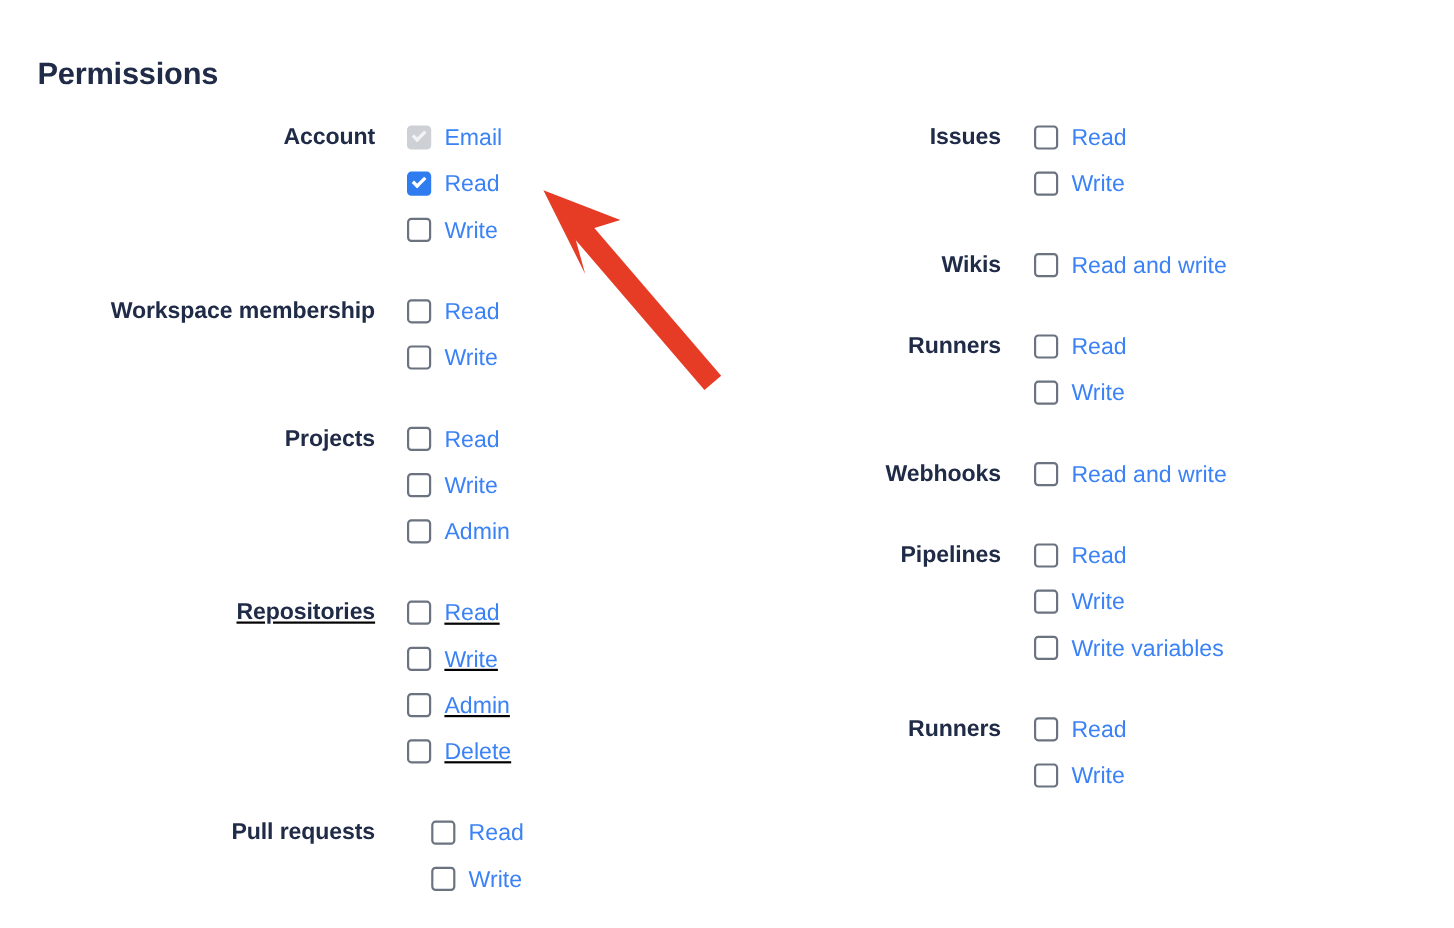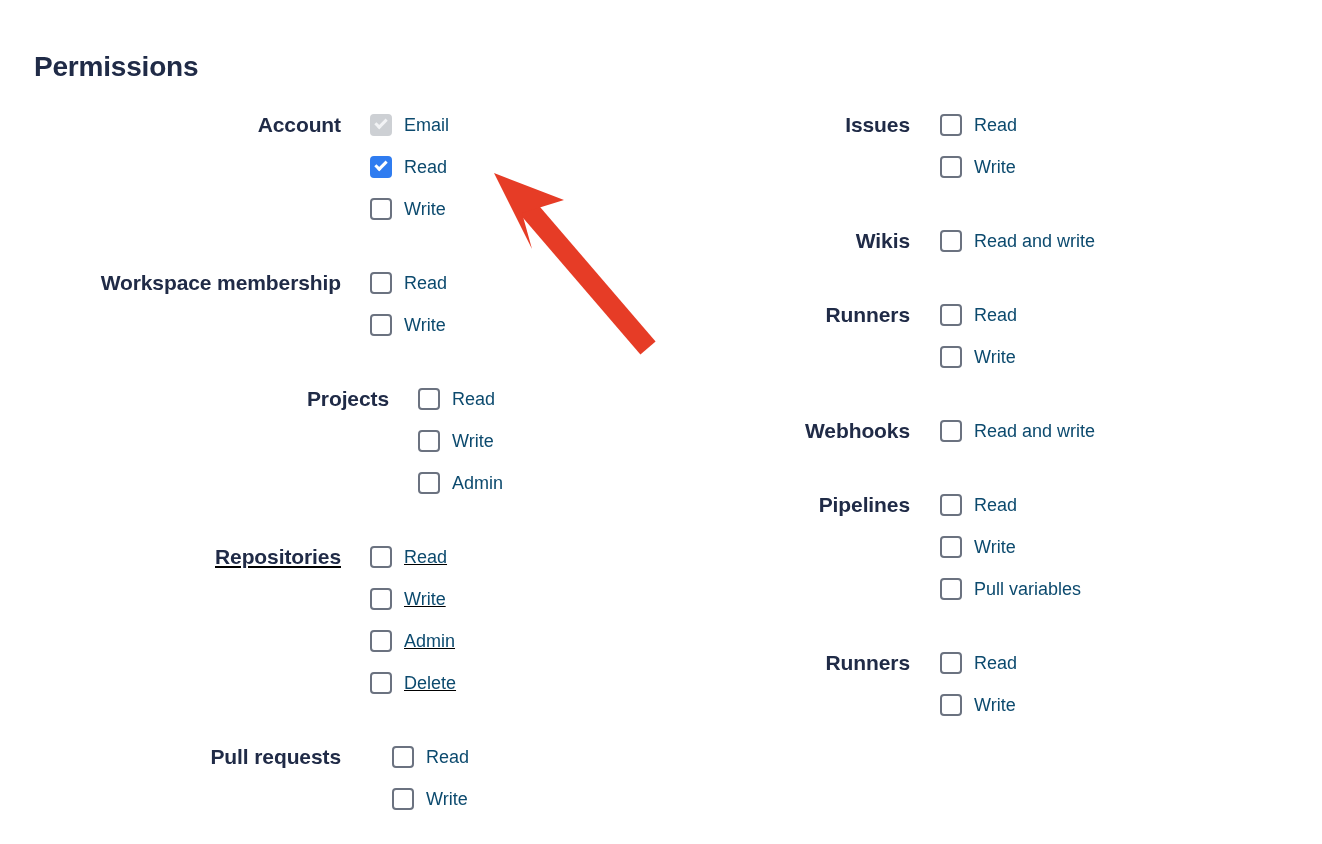--- a/index.html
+++ b/index.html
@@ -105,22 +105,22 @@
     display: none;
   }
   .cbox.checked .tick,
   .cbox.disabled .tick { display: block; }
   .cbox.disabled .tick {
     border-left-color: #f2f3f5;
     border-bottom-color: #f2f3f5;
   }
 
   .opt-label {
-    font-size: 18px;
-    color: #0c4a6e;
+    font-size: 21px;
+    color: #3b82f6;
     margin-left: 12px;
     line-height: 29px;
     white-space: nowrap;
   }
 
   #arrow-annotation {
     position: absolute;
     left: 0;
     top: 0;
     width: 1322px;
@@ -162,21 +162,21 @@
           <label class="opt-row">
             <span class="cbox"></span>
             <span class="opt-label">Read</span>
           </label>
           <label class="opt-row">
             <span class="cbox"></span>
             <span class="opt-label">Write</span>
           </label>
         </div>
       </div>
-      <div class="perm-group" style="top: 378px; margin-left: 48px;">
+      <div class="perm-group" style="top: 378px;">
         <div class="group-label">Projects</div>
         <div class="group-options">
           <label class="opt-row">
             <span class="cbox"></span>
             <span class="opt-label">Read</span>
           </label>
           <label class="opt-row">
             <span class="cbox"></span>
             <span class="opt-label">Write</span>
           </label>
@@ -272,21 +272,21 @@
           <label class="opt-row">
             <span class="cbox"></span>
             <span class="opt-label">Read</span>
           </label>
           <label class="opt-row">
             <span class="cbox"></span>
             <span class="opt-label">Write</span>
           </label>
           <label class="opt-row">
             <span class="cbox"></span>
-            <span class="opt-label">Pull variables</span>
+            <span class="opt-label">Write variables</span>
           </label>
         </div>
       </div>
       <div class="perm-group" style="top: 642px;">
         <div class="group-label">Runners</div>
         <div class="group-options">
           <label class="opt-row">
             <span class="cbox"></span>
             <span class="opt-label">Read</span>
           </label>

